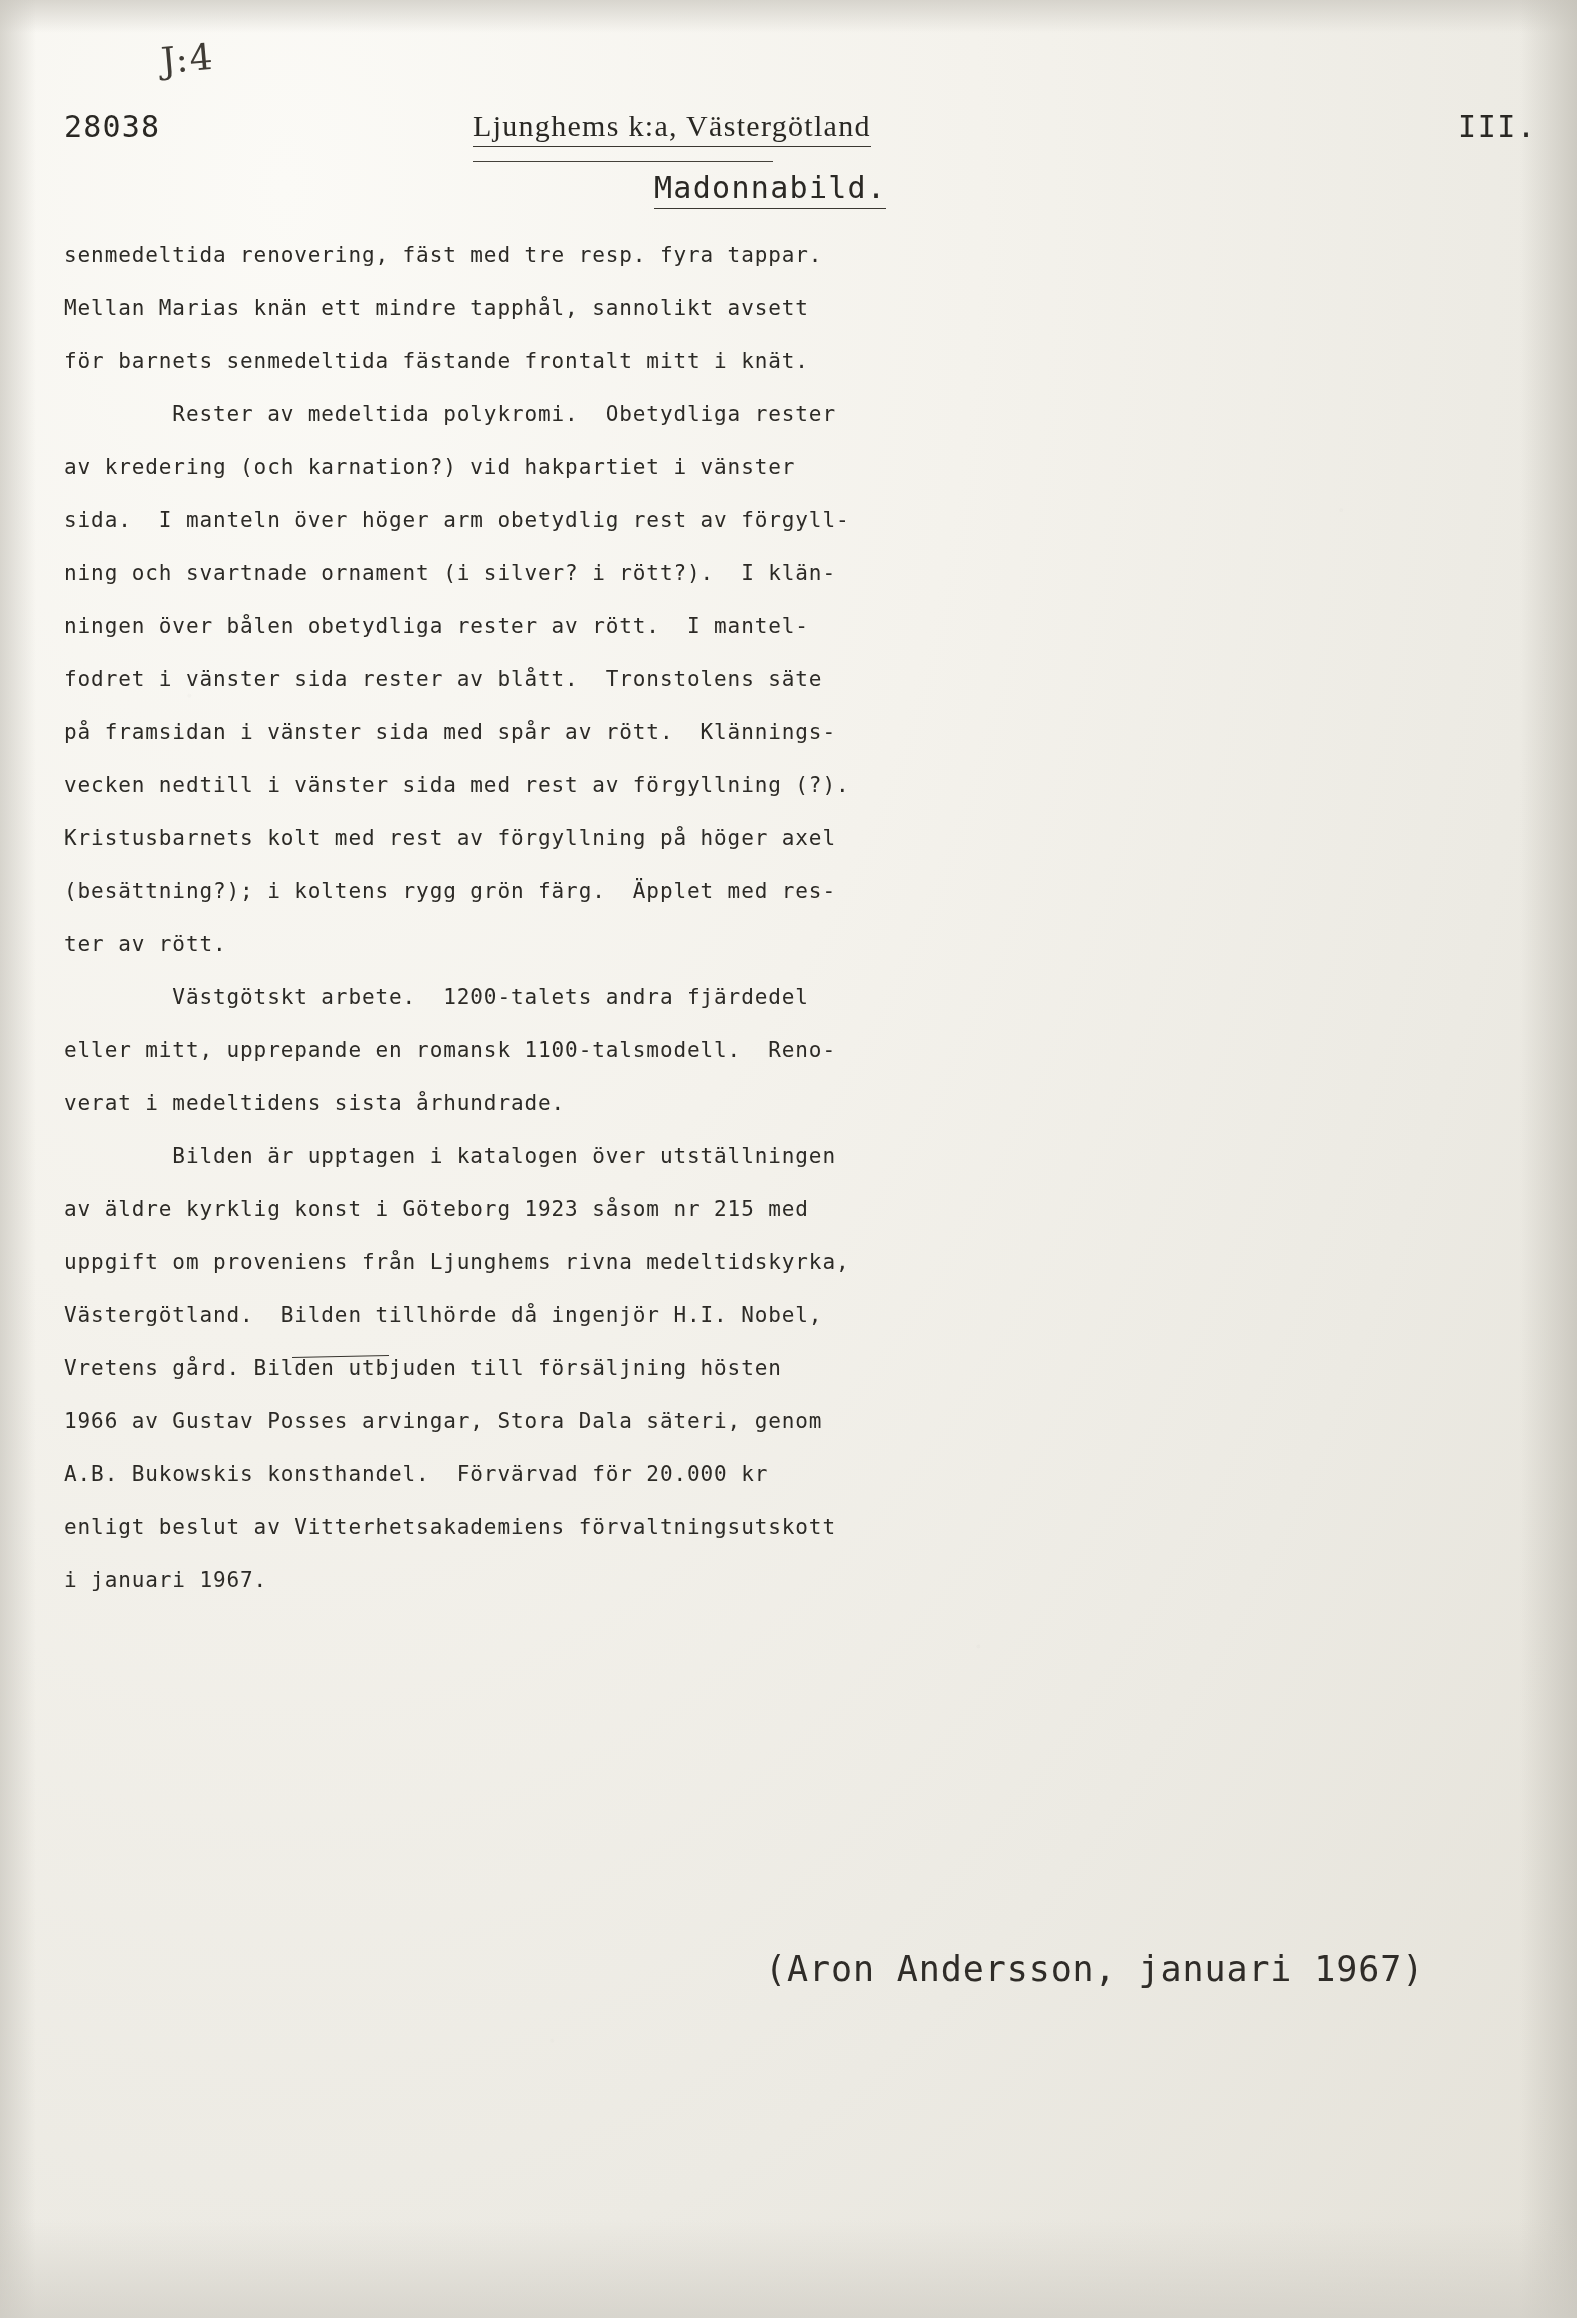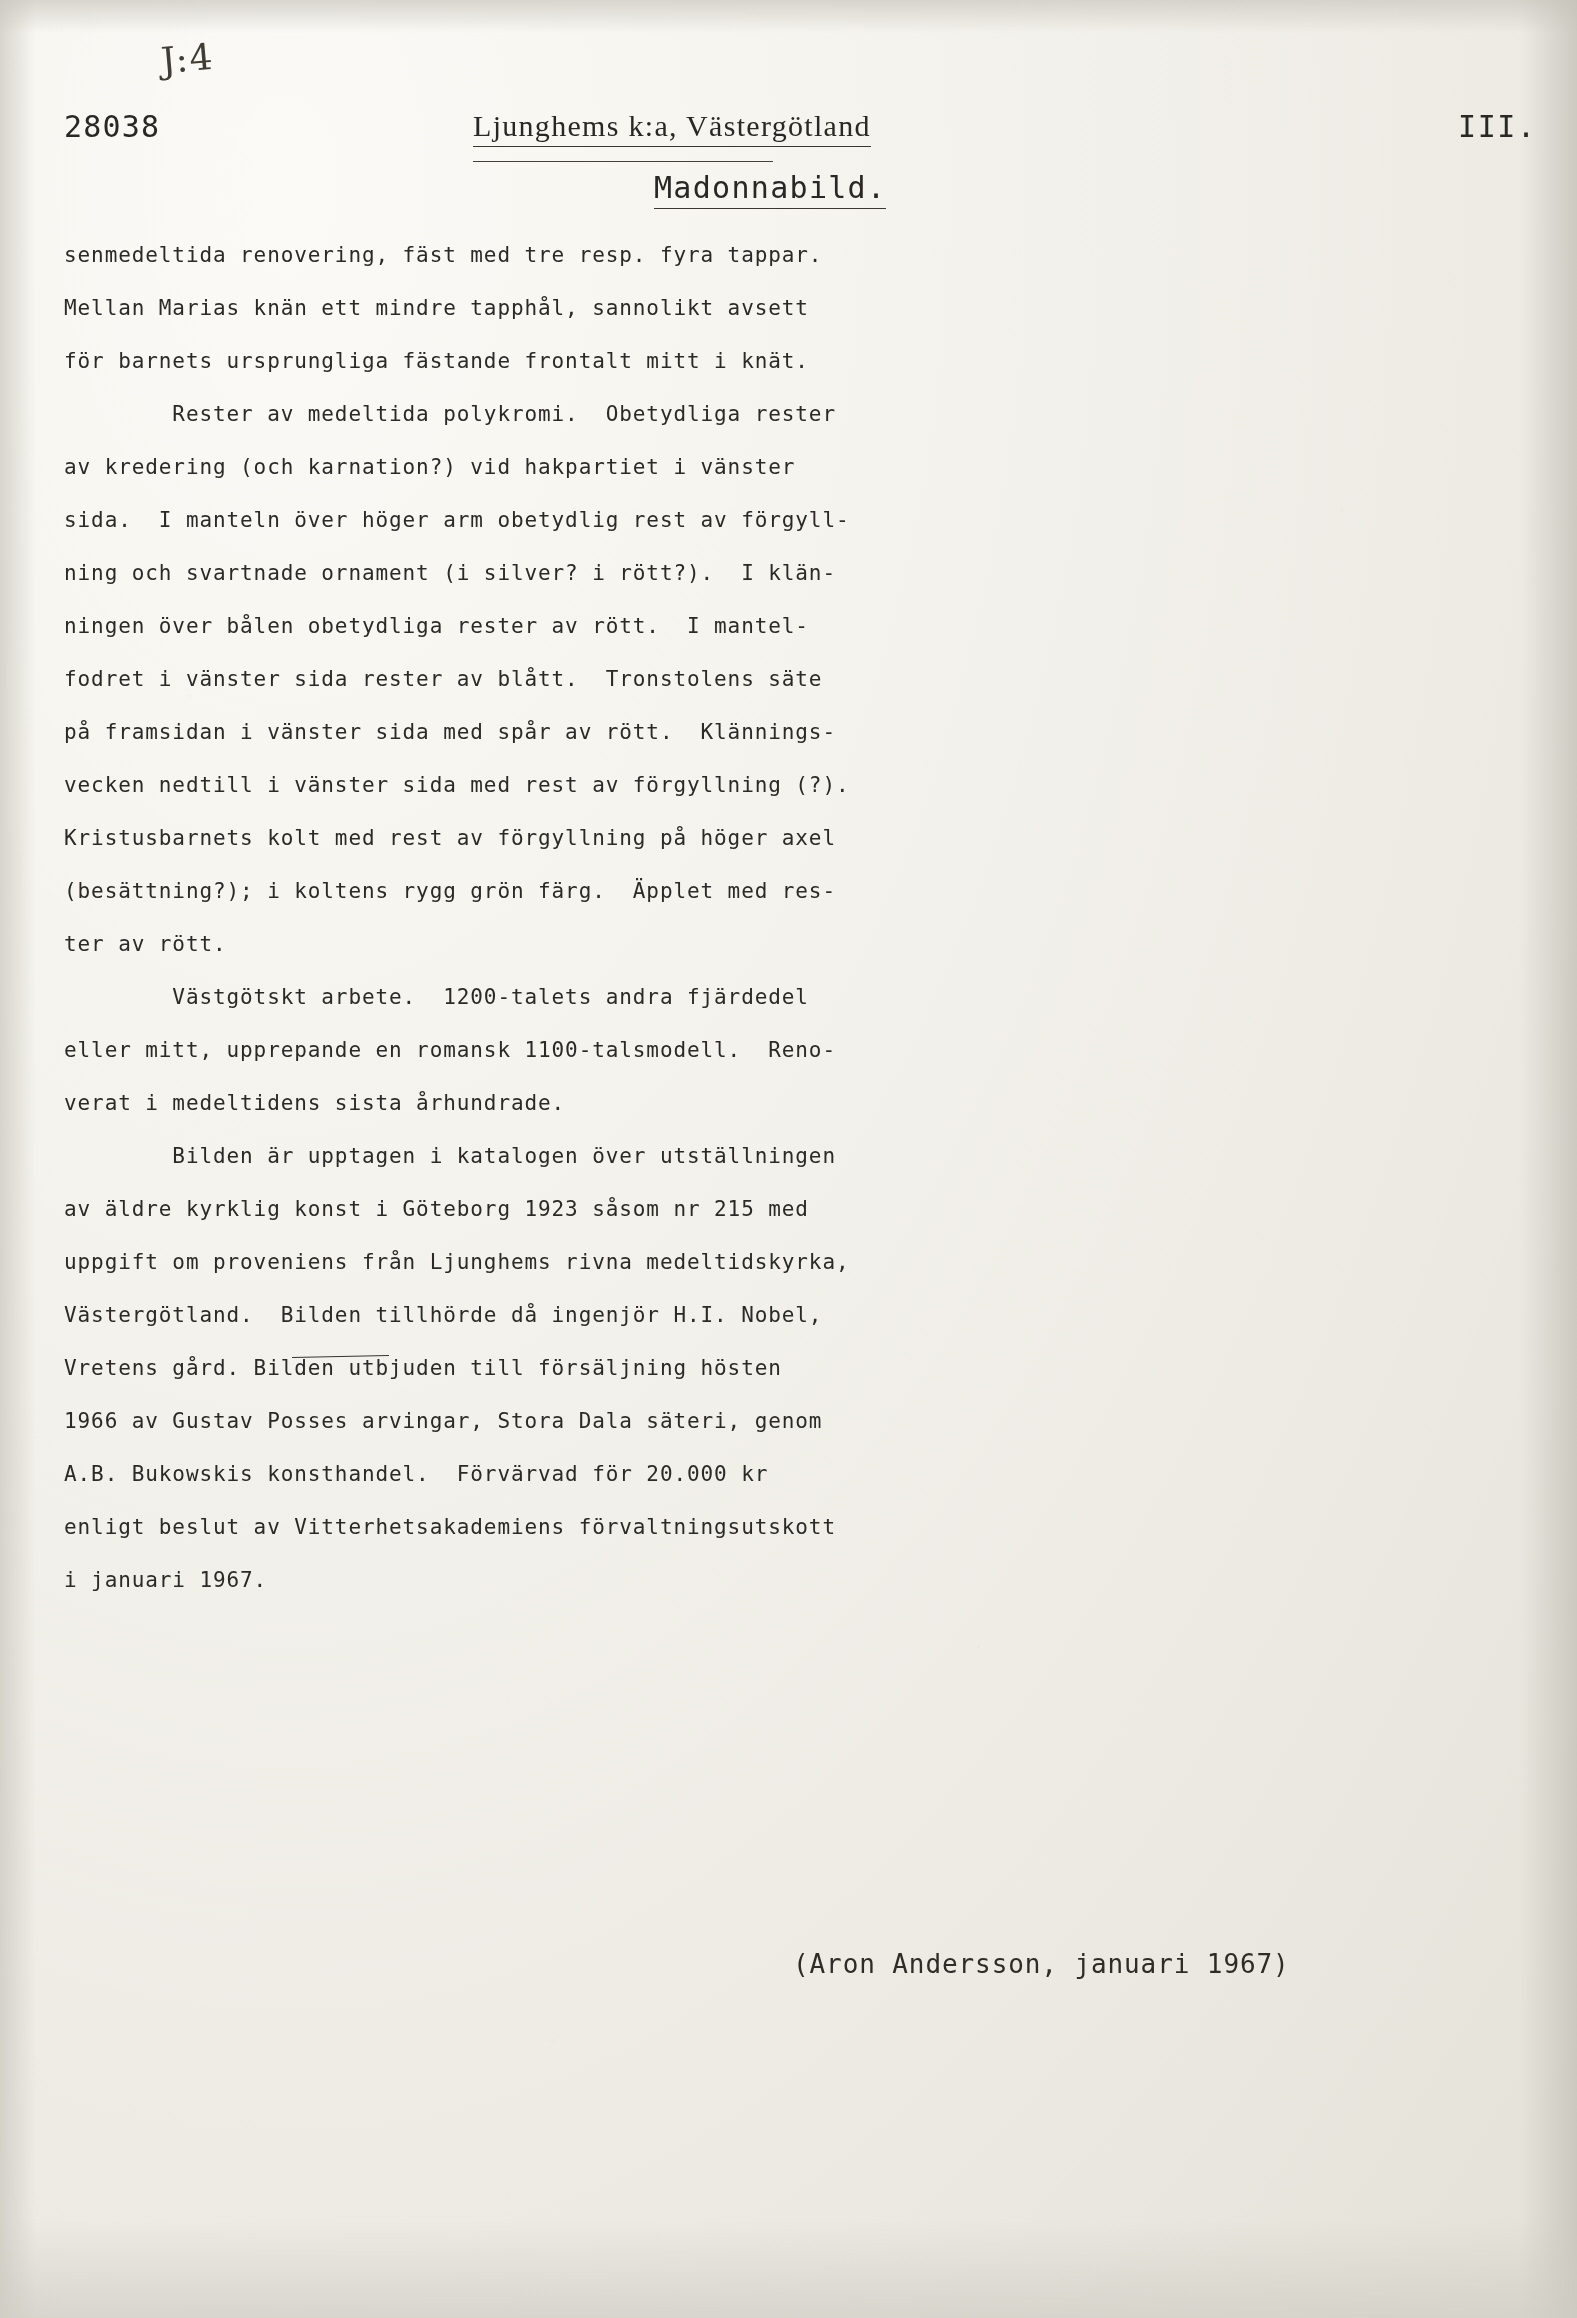--- a/index.html
+++ b/index.html
@@ -121,23 +121,23 @@
   }
   .line {
     font-size: 21px;
     line-height: 53px;
     letter-spacing: 0.9px;
     white-space: pre;
     color: #2c2a26;
   }
   .signature {
     position: absolute;
-    left: 793px;
+    left: 765px;
     top: 1949px;
-    font-size: 26px;
+    font-size: 35px;
     letter-spacing: 0.9px;
     white-space: pre;
     color: #2f2c28;
   }
   .strike {
     position: absolute;
     width: 97px; height: 0;
     border-bottom: 1.6px solid #36332d;
     left: 292px; top: 1356px;
     transform: rotate(-1.2deg);
@@ -159,21 +159,21 @@
     <div class="typed acc-no">28038</div>
     <div class="typed title-main">Ljunghems k:a, Västergötland</div>
     <div class="typed sheet-no">III.</div>
   </div>
   <div class="rule-frag"></div>
   <div class="typed subtitle">Madonnabild.</div>
 
   <div class="body-text typed">
     <div class="line">senmedeltida renovering, fäst med tre resp. fyra tappar.</div>
     <div class="line">Mellan Marias knän ett mindre tapphål, sannolikt avsett</div>
-    <div class="line">för barnets ursprungliga fästande frontalt mitt i knät.</div>
+    <div class="line">för barnets senmedeltida fästande frontalt mitt i knät.</div>
     <div class="line">        Rester av medeltida polykromi.  Obetydliga rester</div>
     <div class="line">av kredering (och karnation?) vid hakpartiet i vänster</div>
     <div class="line">sida.  I manteln över höger arm obetydlig rest av förgyll-</div>
     <div class="line">ning och svartnade ornament (i silver? i rött?).  I klän-</div>
     <div class="line">ningen över bålen obetydliga rester av rött.  I mantel-</div>
     <div class="line">fodret i vänster sida rester av blått.  Tronstolens säte</div>
     <div class="line">på framsidan i vänster sida med spår av rött.  Klännings-</div>
     <div class="line">vecken nedtill i vänster sida med rest av förgyllning (?).</div>
     <div class="line">Kristusbarnets kolt med rest av förgyllning på höger axel</div>
     <div class="line">(besättning?); i koltens rygg grön färg.  Äpplet med res-</div>

